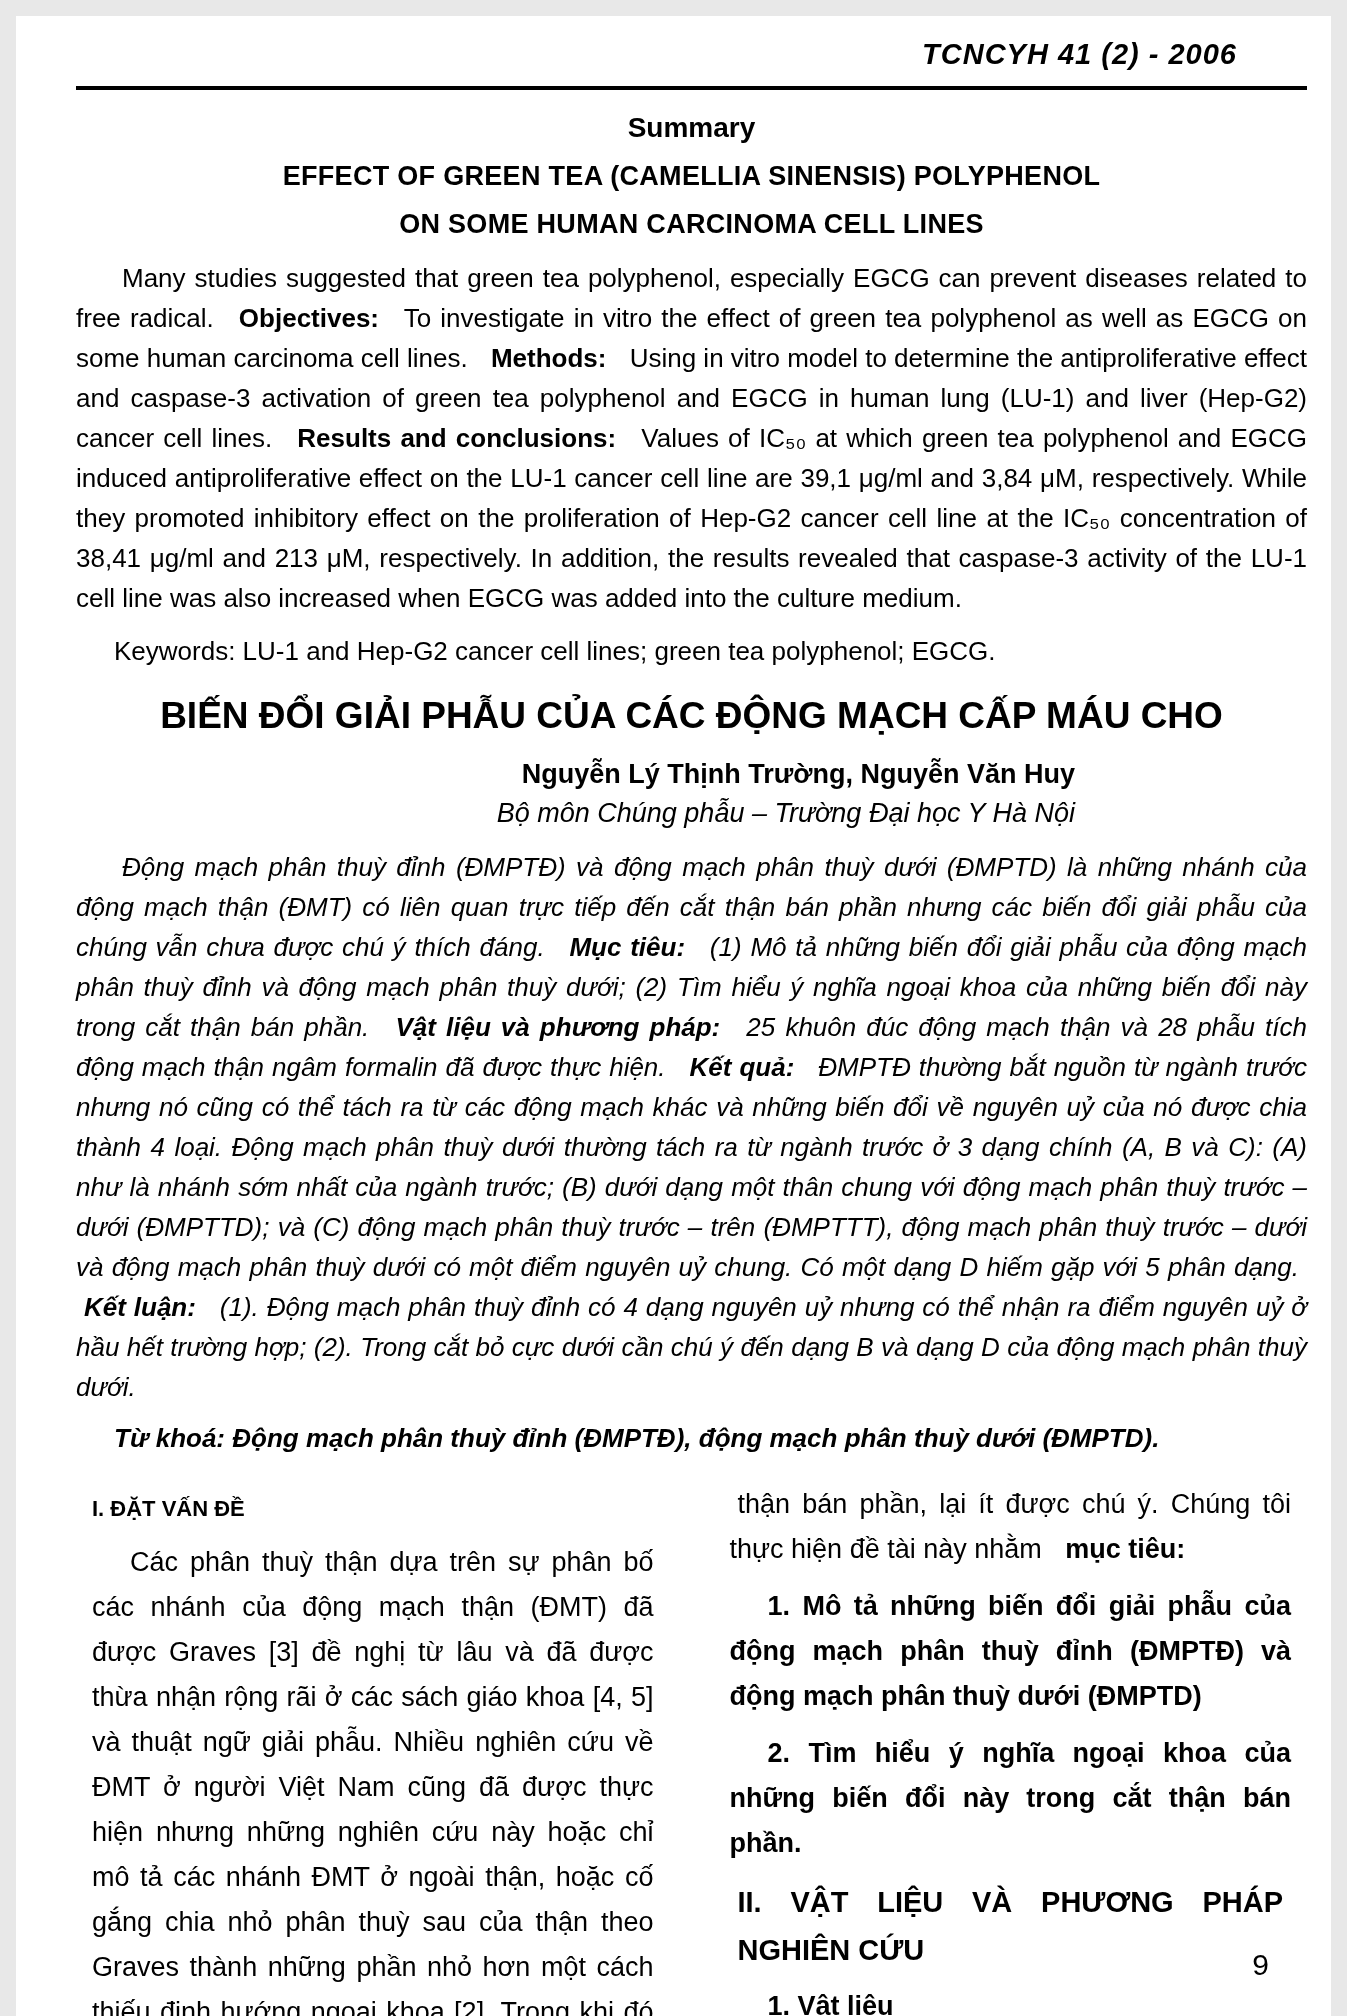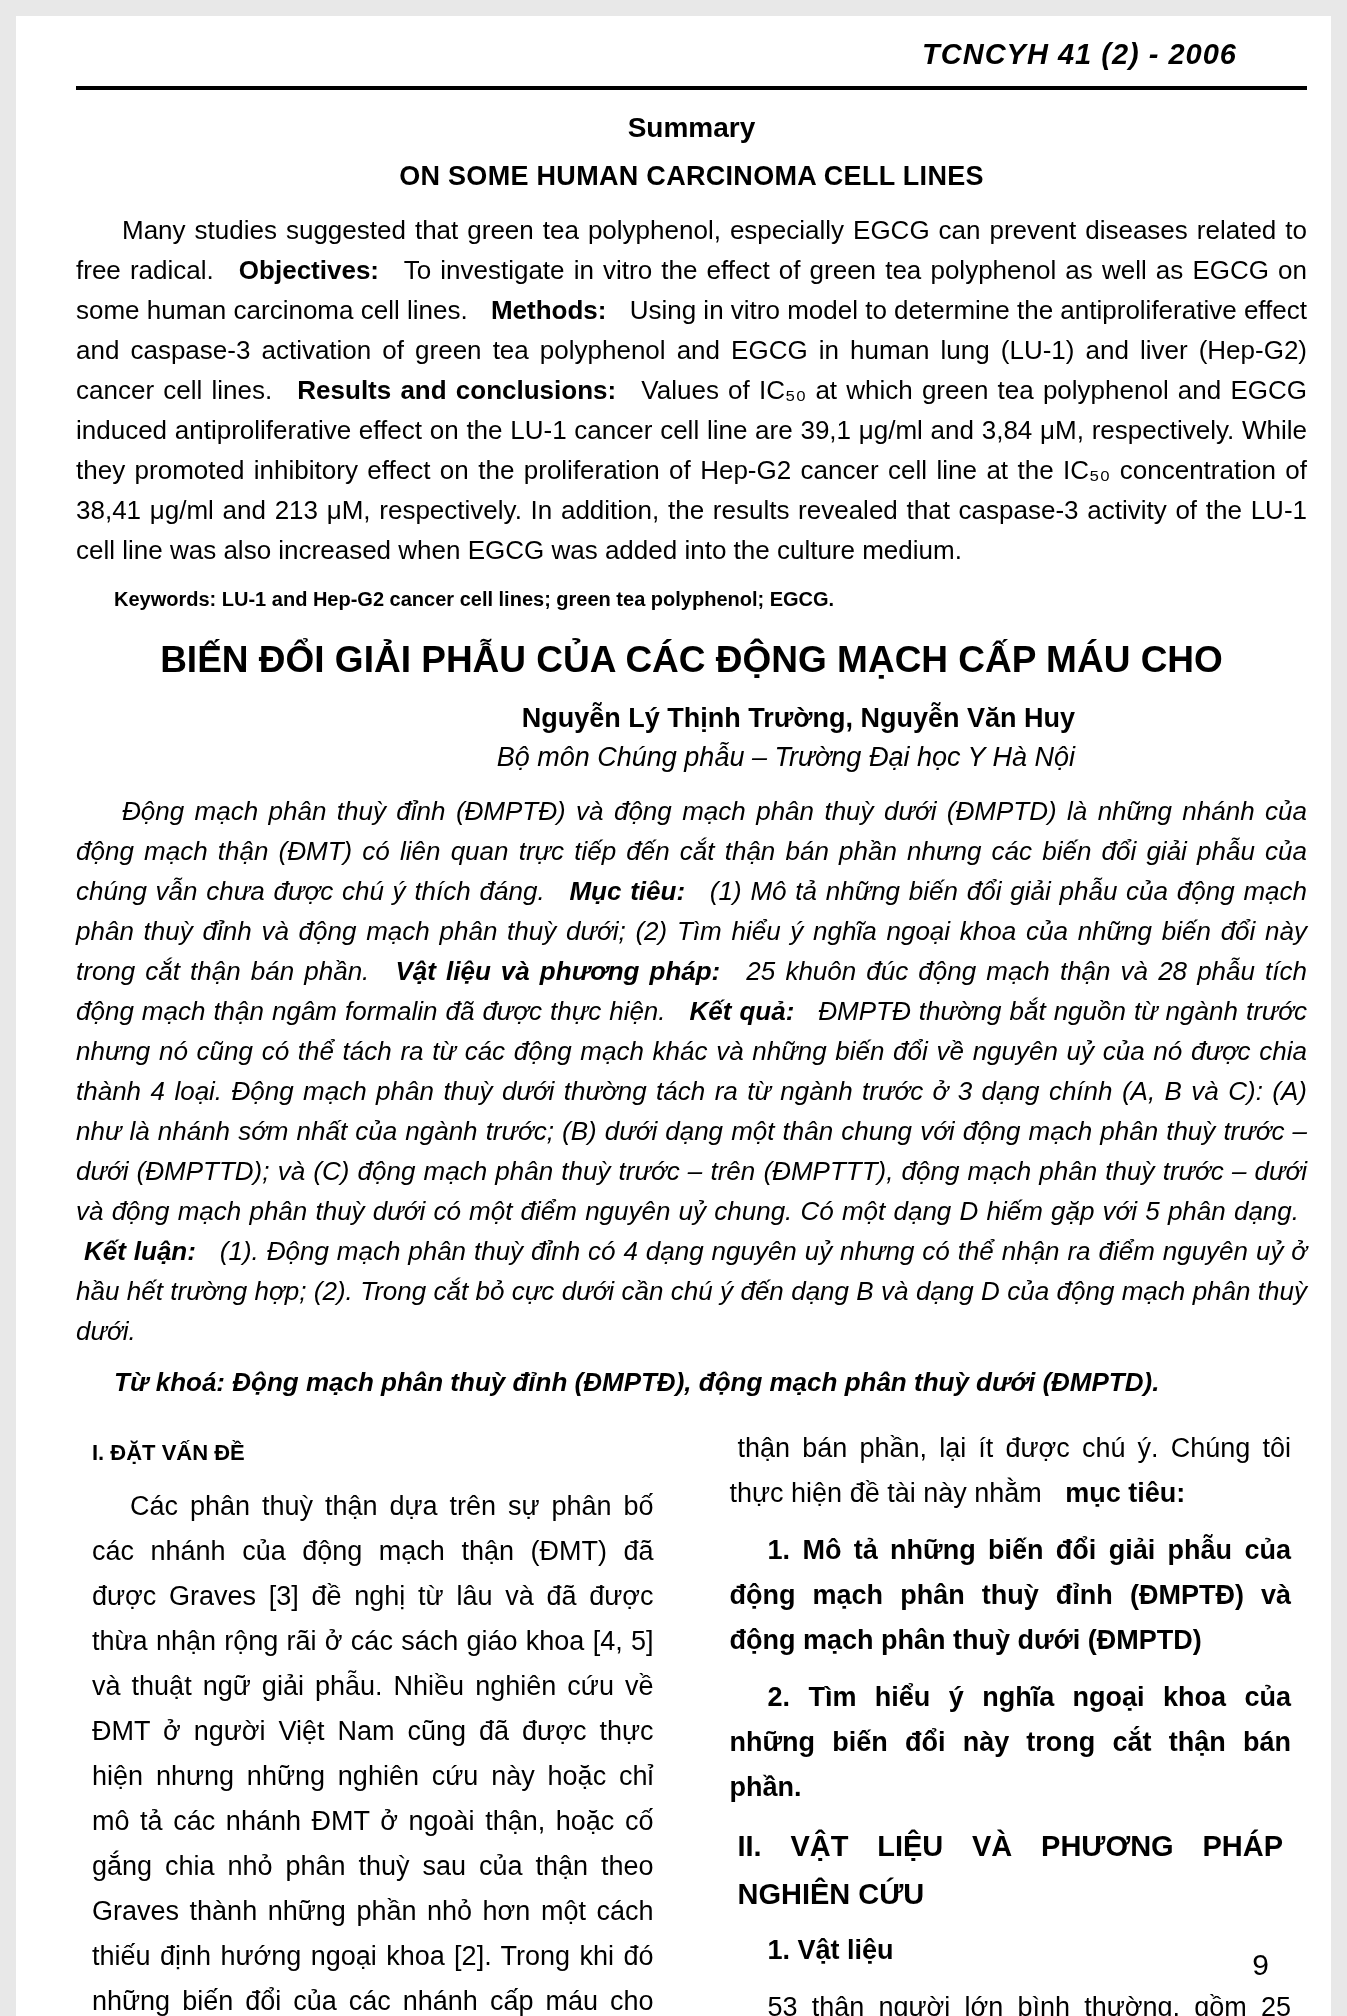--- a/index.html
+++ b/index.html
@@ -10,21 +10,21 @@
     background:#fff; overflow:hidden; padding:14px 48px 0 52px;
   }
   .journal-line {
     text-align:right; padding-right:70px; font-style:italic; font-weight:600;
     font-size:29px; letter-spacing:1px; height:40px;
   }
   .header-rule { border:none; border-top:4px solid #000; margin-top:4px; }
   .summary-label { text-align:center; font-weight:bold; font-size:28px; margin-top:22px; }
   .en-title { text-align:center; font-weight:bold; font-size:27px; line-height:40px; margin-top:12px; letter-spacing:.3px; }
   .en-abstract { font-size:26px; line-height:40px; text-align:justify; margin-top:14px; text-indent:38px; }
-  .en-keywords { font-weight:bold; font-size:20px; margin-top:18px; text-indent:38px; }
+  .en-keywords { font-weight:normal; font-size:26px; margin-top:18px; text-indent:38px; }
   .vn-title { text-align:center; font-weight:bold; font-size:37px; line-height:54px; margin-top:22px; }
   .authors { text-align:right; padding-right:232px; font-weight:bold; font-size:27px; margin-top:16px; }
   .affiliation { text-align:right; padding-right:232px; font-style:italic; font-size:27px; margin-top:2px; }
   .vn-abstract { font-style:italic; font-size:26px; line-height:40px; text-align:justify; margin-top:18px; text-indent:38px; }
   .vn-keywords { font-weight:bold; font-style:italic; font-size:26px; margin-top:16px; text-indent:38px; }
   .columns { display:flex; gap:44px; margin-top:20px; }
   .col { flex:1; font-size:27px; line-height:45px; text-align:justify; }
   .sec-heading { font-weight:bold; font-size:22px; line-height:38px; text-align:left; }
   .sec-heading-justify { font-weight:bold; font-size:29px; line-height:40px; text-align-last:justify; text-align:justify; }
   .sec-heading-l2 { font-weight:bold; font-size:29px; line-height:40px; }
@@ -39,20 +39,21 @@
 <body>
 
 <div class="page">
 
   <div class="journal-line">TCNCYH  41 (2) - 2006</div>
   <hr class="header-rule">
 
   <div class="summary-label">Summary</div>
 
   <div class="en-title">
+    <div>EFFECT OF GREEN TEA (CAMELLIA SINENSIS) POLYPHENOL</div>
     <div>ON SOME HUMAN CARCINOMA CELL LINES</div>
   </div>
 
   <p class="en-abstract"><span>Many studies suggested that green tea polyphenol, especially EGCG can prevent diseases related to free radical. </span><span style="font-weight: bold;">Objectives:</span><span> To investigate in vitro the effect of green tea polyphenol as well as EGCG on some human carcinoma cell lines. </span><span style="font-weight: bold;">Methods:</span><span> Using in vitro model to determine the antiproliferative effect and caspase-3 activation of green tea polyphenol and EGCG in human lung (LU-1) and liver (Hep-G2) cancer cell lines. </span><span style="font-weight: bold;">Results and conclusions:</span><span> Values of IC₅₀ at which green tea polyphenol and EGCG induced  antiproliferative effect on the LU-1 cancer cell line are 39,1 μg/ml and 3,84 μM, respectively. While they promoted inhibitory effect on the proliferation of Hep-G2 cancer cell line at the IC₅₀ concentration of 38,41 μg/ml and 213 μM, respectively. In addition, the results revealed that caspase-3 activity of the LU-1 cell line was also increased when EGCG was added into the culture medium.</span></p>
 
   <p class="en-keywords">Keywords: LU-1 and Hep-G2 cancer cell lines; green tea polyphenol; EGCG.</p>
 
   <div class="vn-title">
     <div>BIẾN ĐỔI GIẢI PHẪU CỦA CÁC ĐỘNG MẠCH CẤP MÁU CHO</div>
   </div>

